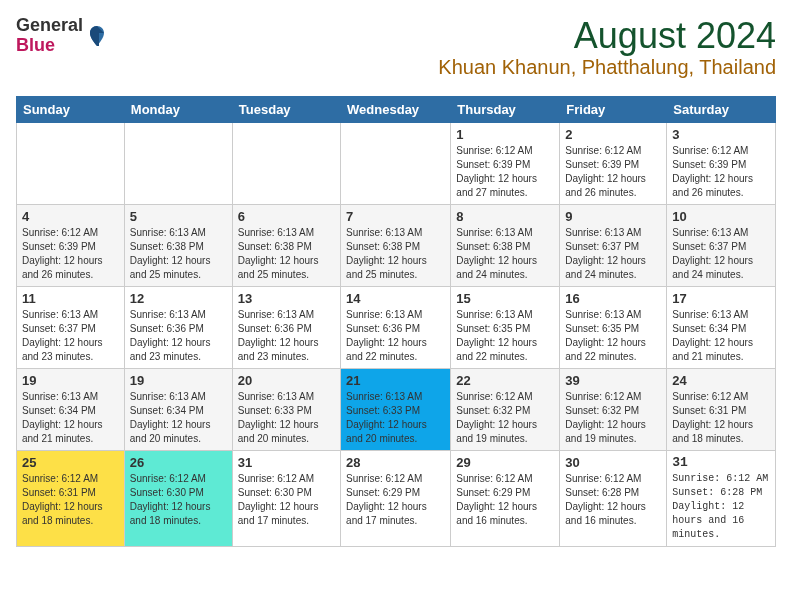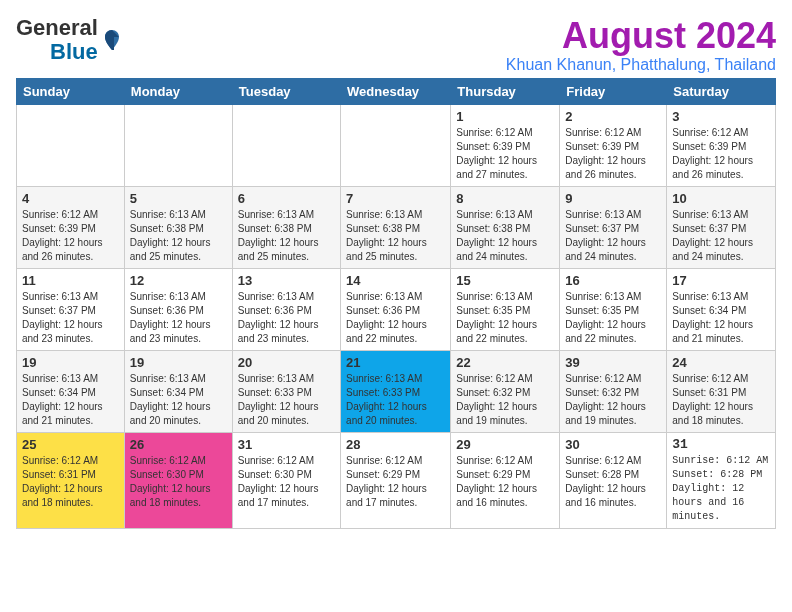--- a/index.html
+++ b/index.html
@@ -14,48 +14,48 @@
       display: flex;
       align-items: flex-start;
       justify-content: space-between;
       margin-bottom: 4px;
     }
     .logo-area {
       display: flex;
       align-items: center;
     }
     .logo-text {
-      font-size: 22px;
+      font-size: 18px;
       font-weight: bold;
       line-height: 1.1;
     }
     .logo-general { color: #333; }
-    .logo-blue { color: #0369a1; margin-left: 34px; }
+    .logo-blue { color: #be185d; }
     .logo-icon {
       width: 24px;
       height: 24px;
       margin-left: 2px;
     }
     .title-area {
       text-align: right;
     }
     .month-title {
       font-size: 36px;
-      font-weight: bold;
-      color: #a21caf;
+      font-weight: normal;
+      color: #14532d;
       line-height: 1.1;
     }
     .location-title {
-      font-size: 16px;
-      color: #3b82f6;
+      font-size: 20px;
+      color: #a16207;
     }
     .calendar {
       width: 100%;
       border-collapse: collapse;
-      margin-top: 4px;
+      margin-top: 17px;
     }
     .calendar th {
       background-color: #2e6da4;
       color: white;
       text-align: left;
       padding: 5px 6px;
       font-size: 13px;
       font-weight: bold;
       border: 1px solid #2e6da4;
     }
@@ -308,21 +308,21 @@
         </td>
       </tr>
       <tr>
         <td style="background: #fde047;">
           <span class="day-number">25</span>
           <div class="day-info">Sunrise: 6:12 AM
 Sunset: 6:31 PM
 Daylight: 12 hours
 and 18 minutes.</div>
         </td>
-        <td style="background: #ec4899;">
+        <td style="background: #5eead4;">
           <span class="day-number">26</span>
           <div class="day-info">Sunrise: 6:12 AM
 Sunset: 6:30 PM
 Daylight: 12 hours
 and 18 minutes.</div>
         </td>
         <td style="background: rgb(255, 255, 255);">
           <span class="day-number">31</span>
           <div class="day-info">Sunrise: 6:12 AM
 Sunset: 6:30 PM

